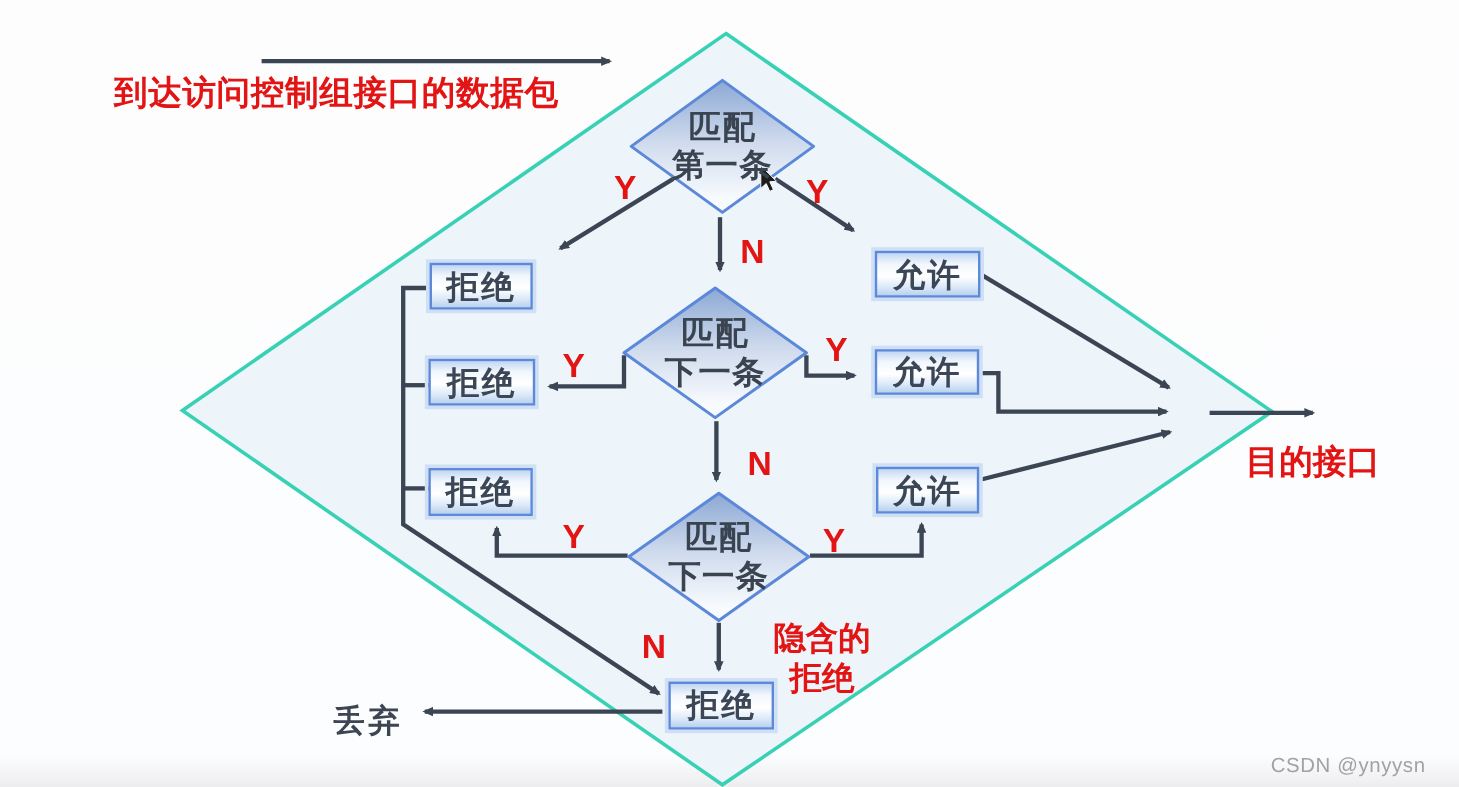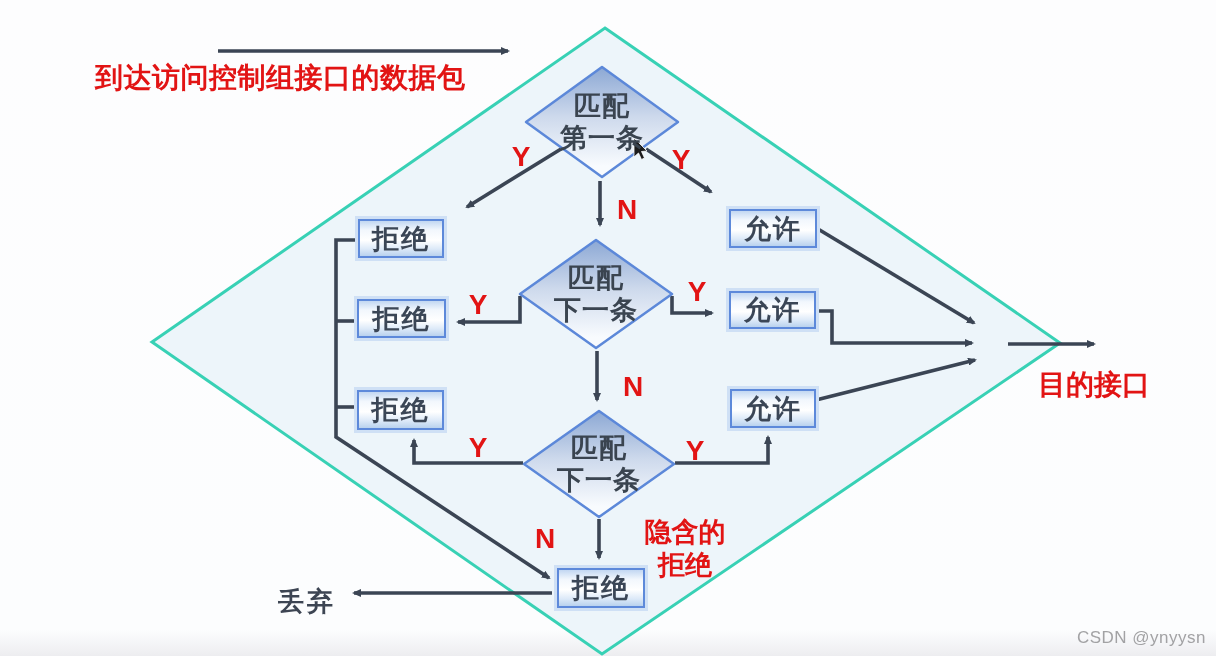--- a/index.html
+++ b/index.html
@@ -41,21 +41,21 @@
   .dest { left:1038px; top:366px; }
   .implicit {
     left:685px; top:549px; transform:translate(-50%,-50%);
     text-align:center; line-height:33px; font-size:27px;
   }
   .discard-label {
     position:absolute; left:307px; top:601px; transform:translate(-50%,-50%);
     color:#3d4553; font-weight:bold; font-size:26px; letter-spacing:3px;
   }
   .watermark {
-    position:absolute; right:10px; bottom:8px;
+    position:absolute; right:28px; bottom:8px;
     color:#a2a2a4; font-size:17px; letter-spacing:0.5px;
   }
 </style>
 </head>
 <body>
 
 <div class="stage">
 
   <svg class="layer" width="1216" height="656" viewBox="0 0 1216 656">
     <defs>

